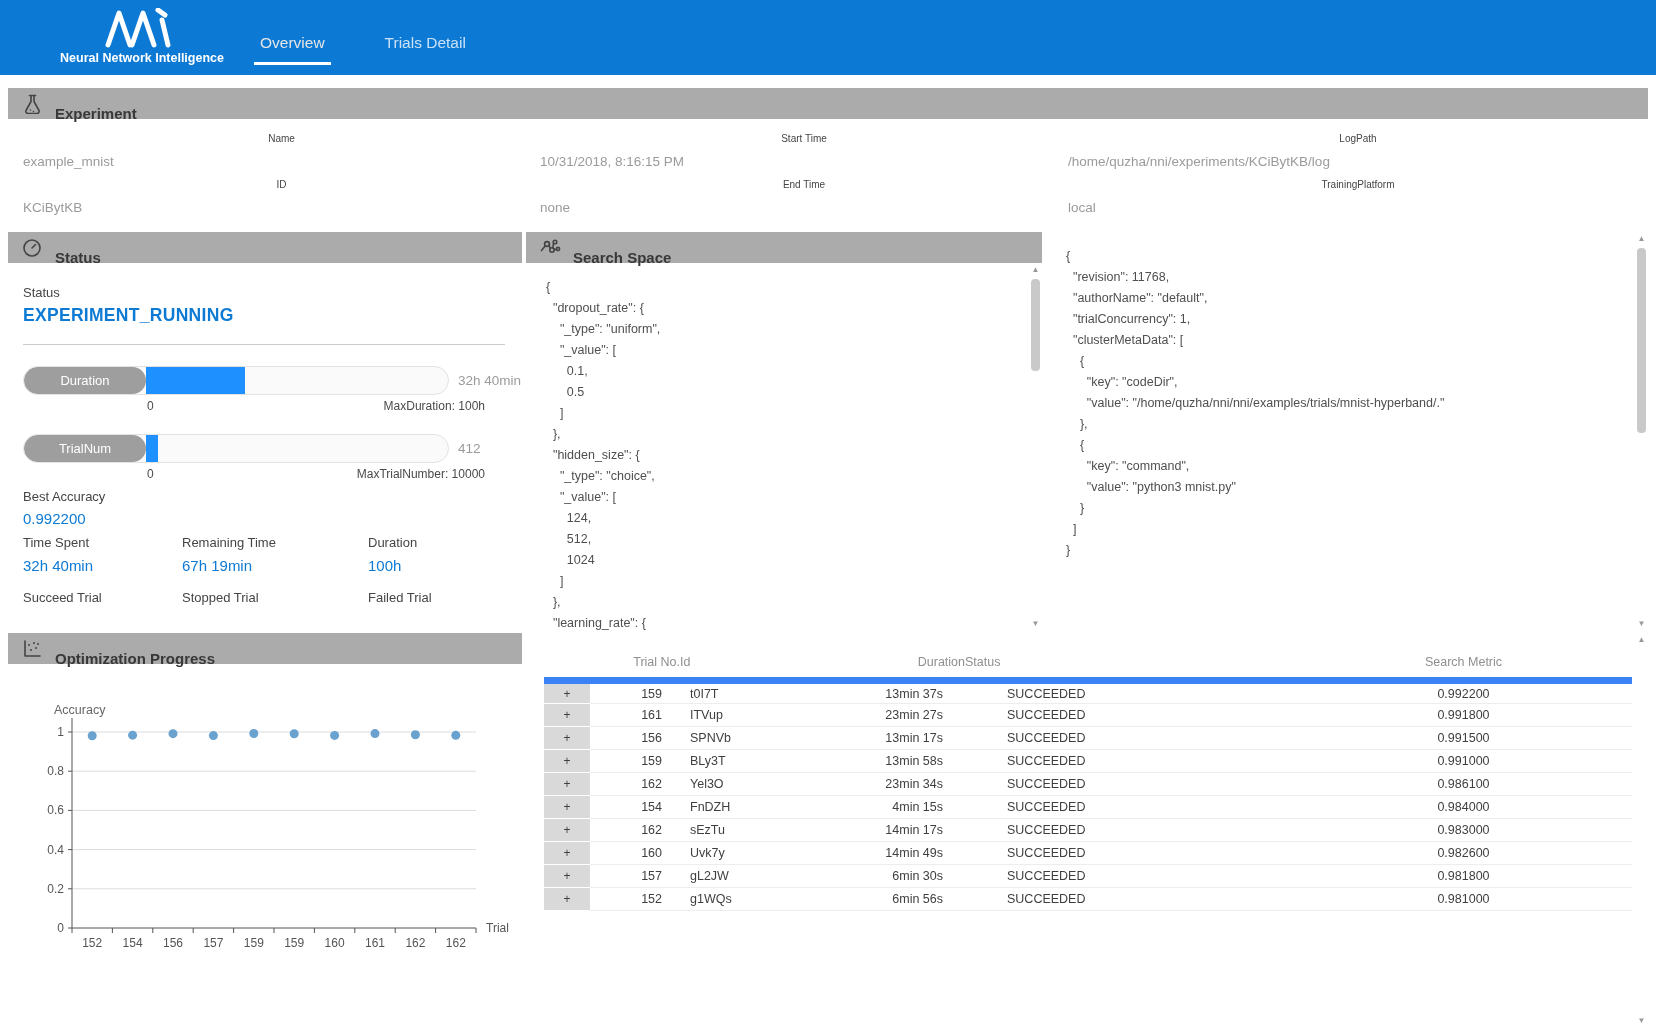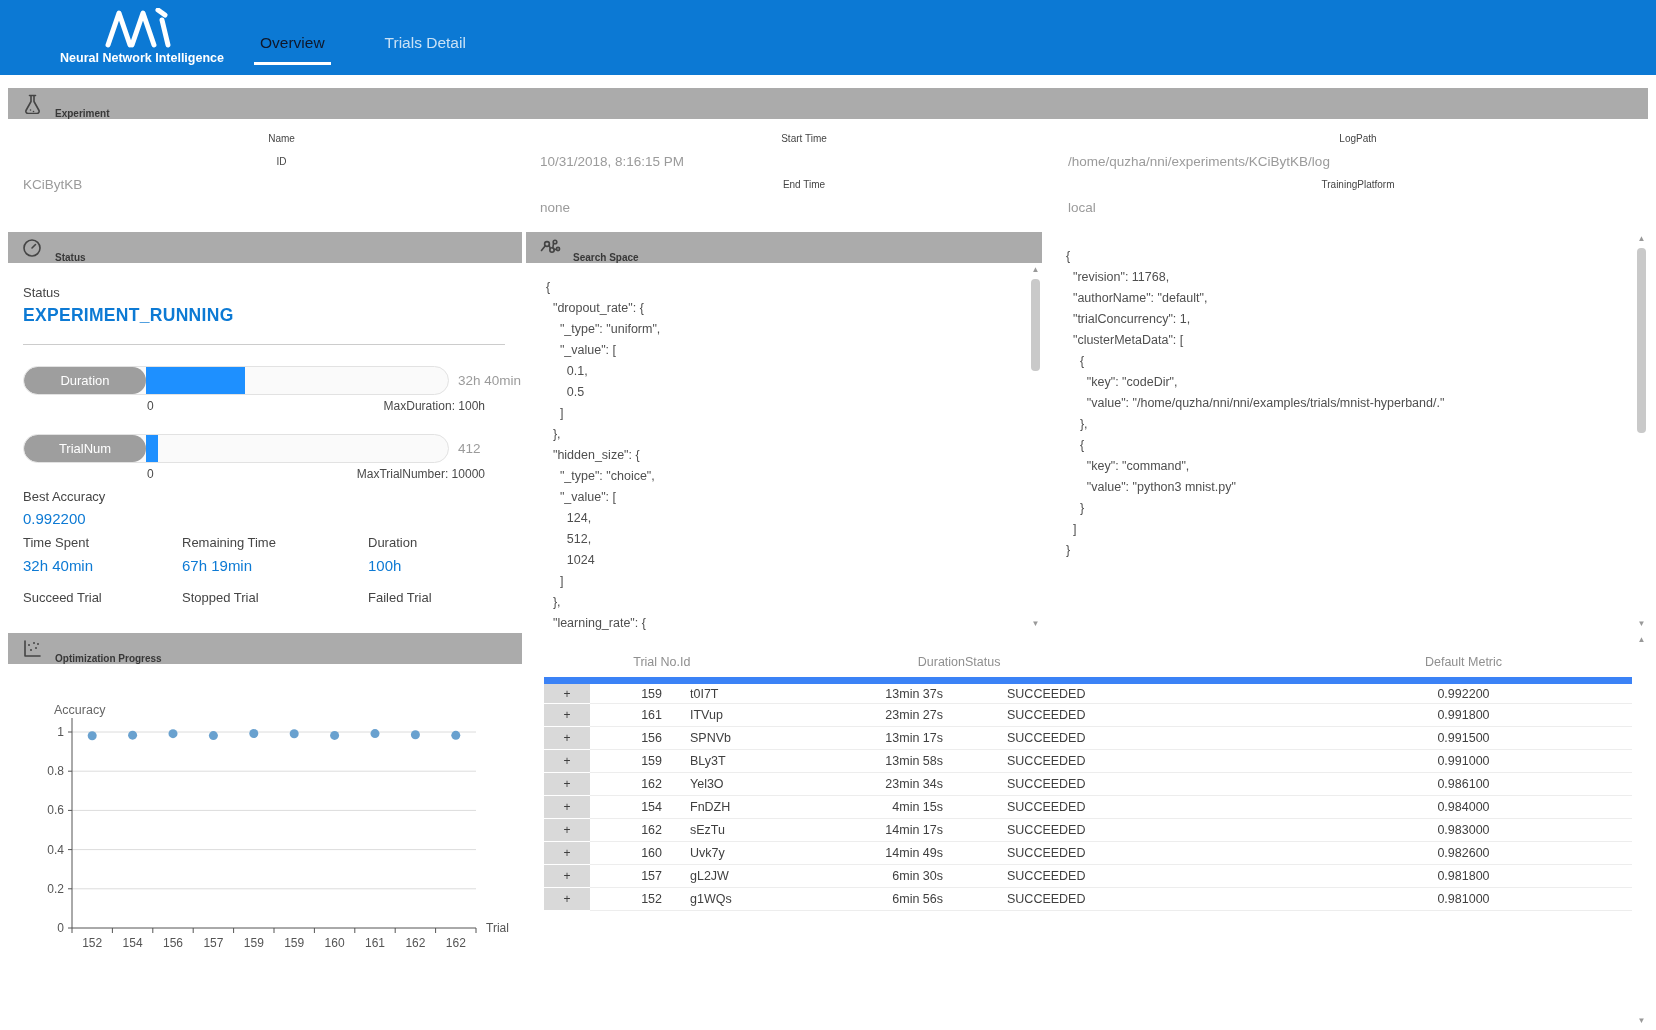--- a/index.html
+++ b/index.html
@@ -6,26 +6,26 @@
   html,body { width:1656px; height:1030px; background:#fff; overflow:hidden;
               font-family:"Liberation Sans",sans-serif; }
 
   
   .topbar { height:75px; background:#0c79d4; display:flex; align-items:flex-start; padding-left:62px; }
   .logo-block { display:flex; flex-direction:column; align-items:center; margin-top:8px; width:160px; }
   .logo-text { color:#fff; font-size:12.5px; font-weight:bold; margin-top:3px; white-space:nowrap; }
   .tabs { display:flex; margin-left:32px; margin-top:30px; }
   .tab { color:rgba(255,255,255,.78); font-size:15.5px; padding:4px 6px 10px;
          border-bottom:3px solid transparent; margin-right:48px; cursor:pointer; }
-  .tab.active { color:#0f172a; border-bottom-color:#fff; }
+  .tab.active { color:#e5e5e5; border-bottom-color:#fff; }
 
   
   .section-bar { height:31px; background:#ababab; display:flex; align-items:center; padding-left:13px; flex:none; }
   .s-icon { width:22px; height:22px; margin-right:12px; display:flex; align-items:center; justify-content:center; }
-  .s-title { font-size:10px; font-weight:bold; color:#383838;margin-top:20px; }
+  .s-title { font-size:15px; font-weight:bold; color:#383838;margin-top:20px; }
 
   
   .experiment-wrap { margin:13px 8px 0; }
   .experiment-content { display:flex; padding:8px 0 6px 15px; height:113px; }
   .exp-col1 { width:517px; } .exp-col2 { width:528px; } .exp-col3 { flex:1; }
   .f-label { font-size:10px; color:#454545; line-height:23px;text-align:center; }
   .f-value { font-size:13.5px; color:#9b9b9b; line-height:23px; }
 
   
   .row2 { display:flex; margin:0 8px; height:398px; }
@@ -121,20 +121,21 @@
       </g>
       <circle cx="7.5" cy="16" r="0.8" fill="#444"></circle>
           <circle cx="10.5" cy="17.5" r="0.8" fill="#444"></circle>
       </svg>
     </span>
     <span class="s-title">Experiment</span>
   </div>
   <div class="experiment-content">
     <div class="exp-col1">
       <div class="f-label">Name</div>
+      <div class="f-value">example_mnist</div>
       <div class="f-label">ID</div>
       <div class="f-value">KCiBytKB</div>
     </div>
     <div class="exp-col2">
       <div class="f-label">Start Time</div>
       <div class="f-value">10/31/2018, 8:16:15 PM</div>
       <div class="f-label">End Time</div>
       <div class="f-value">none</div>
     </div>
     <div class="exp-col3">
@@ -388,21 +389,21 @@
             <col class="col-status">
             <col class="col-metric">
         </colgroup>
         <thead>
           <tr>
             <th></th>
             <th class="h-num">Trial No.</th>
             <th class="h-id">Id</th>
             <th class="h-dur">Duration</th>
             <th class="h-status">Status</th>
-            <th class="h-metric">Default Metric</th>
+            <th class="h-metric">Search Metric</th>
           </tr>
         </thead>
         <tbody id="trials-body">
             <tr>
               <td class="c-expand">+</td>
               <td class="c-num">159</td>
               <td class="c-id">t0I7T</td>
               <td class="c-dur">13min 37s</td>
               <td class="c-status">SUCCEEDED</td>
               <td class="c-metric">0.992200</td>

